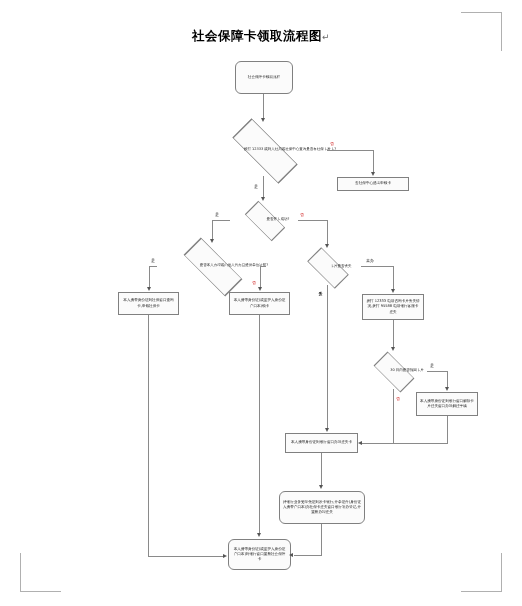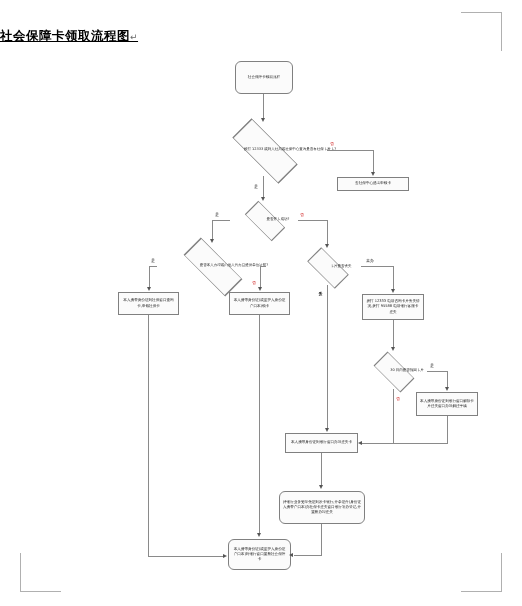--- a/index.html
+++ b/index.html
@@ -31,26 +31,25 @@
                border-bottom: 1px solid #b0b0b0; border-right: 1px solid #b0b0b0; }
   .corner.bl { bottom: 14px; left: 20px; width: 40px; height: 38px;
                border-bottom: 1px solid #b0b0b0; border-left: 1px solid #b0b0b0; }
 
   
   #title {
     position: absolute;
     top: 28px;
     left: 0;
     width: 522px;
-    text-align: left;
+    text-align: center;
     font-size: 12.5px;
     font-weight: bold;
     color: #000000;
     letter-spacing: 0.5px;
-    text-decoration: underline;
   }
   #title .pilcrow {
     font-weight: normal;
     font-size: 9px;
     color: #6a6a6a;
   }
 
   
   .node {
     position: absolute;

